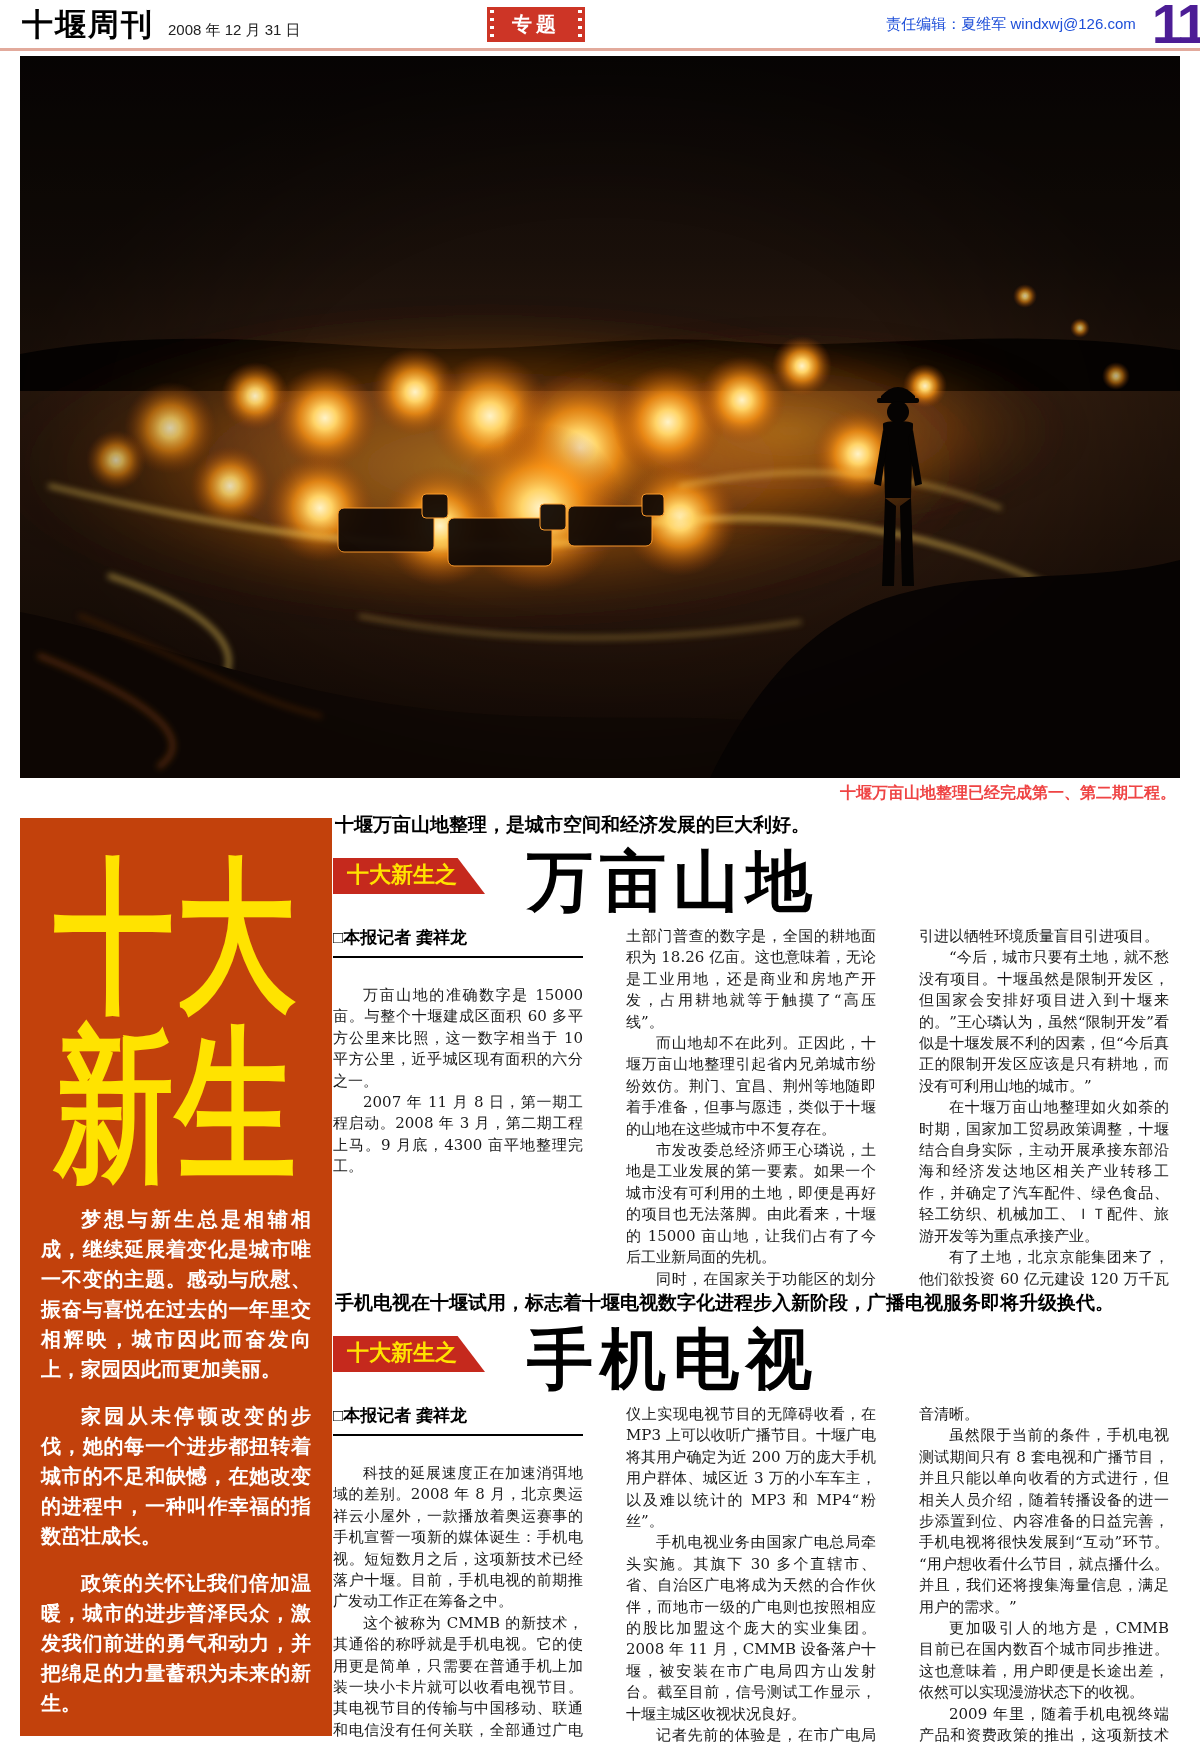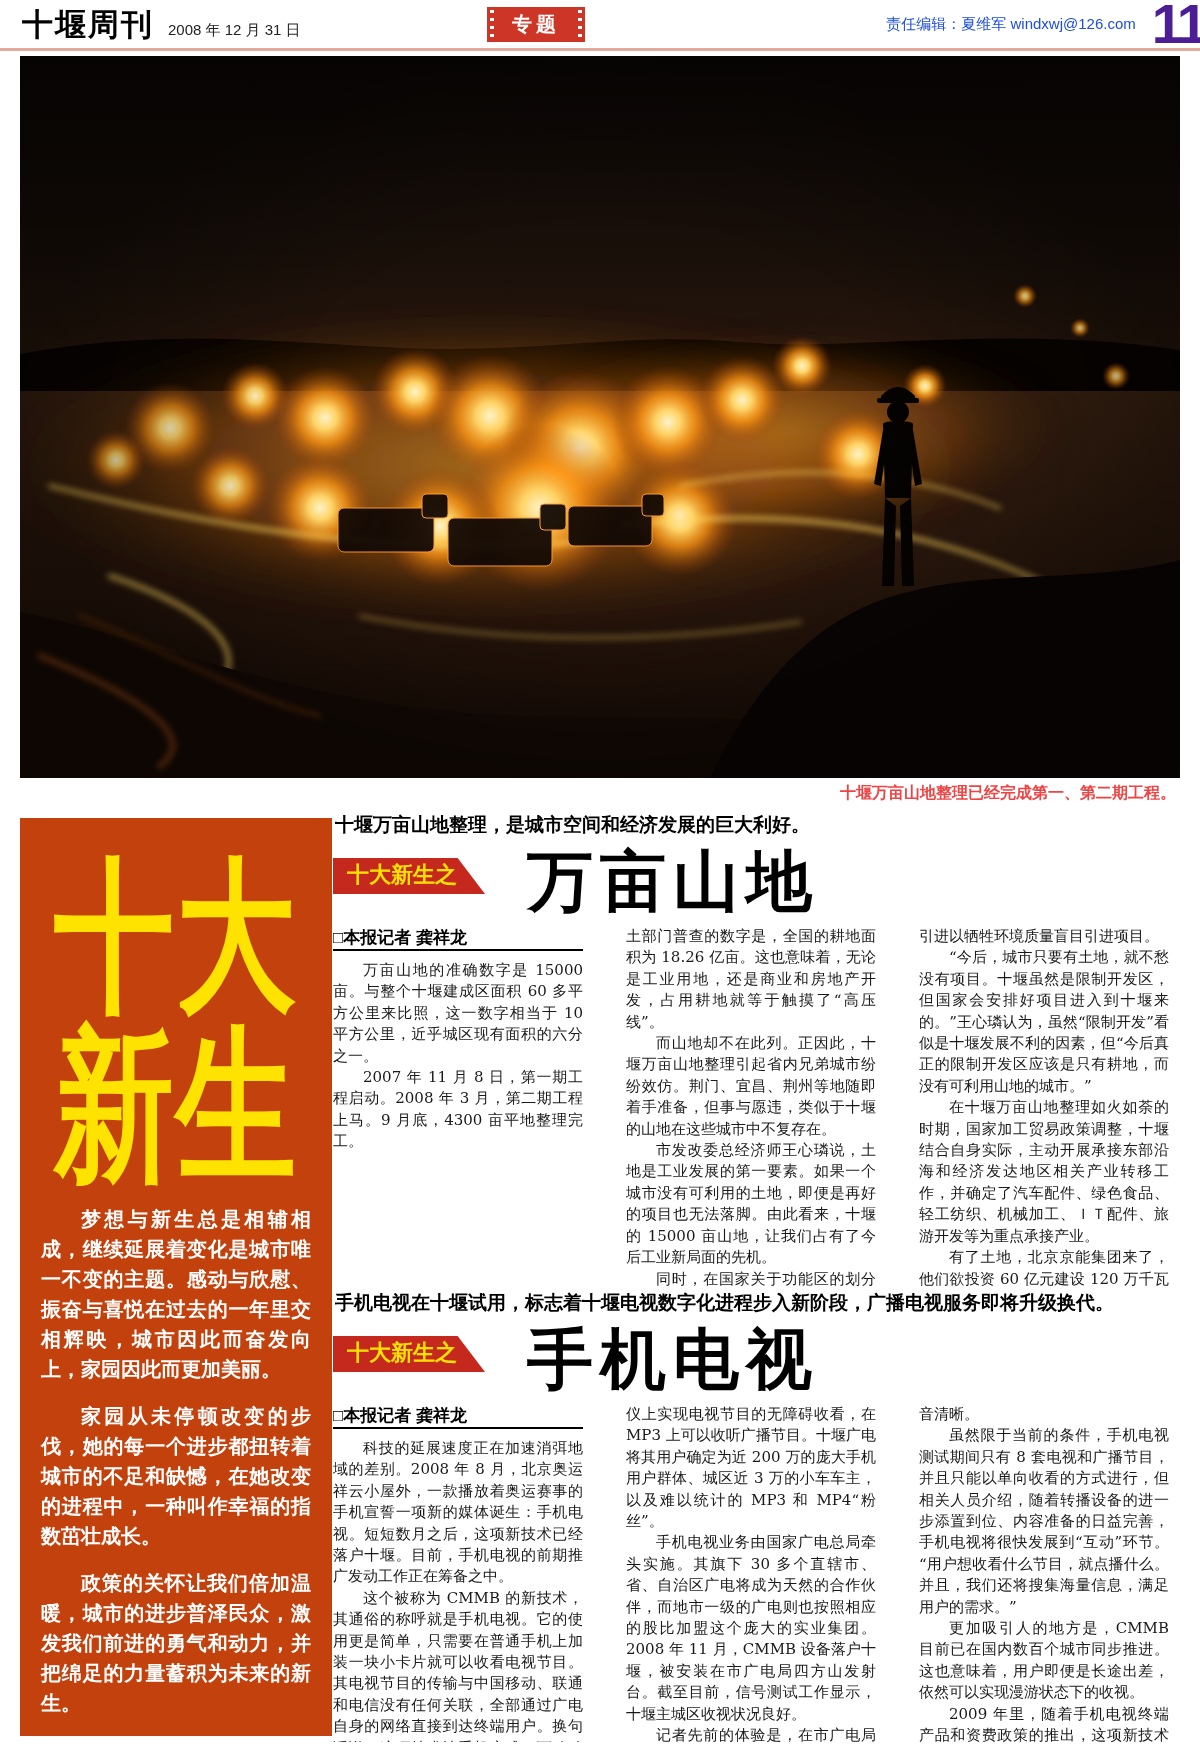--- a/index.html
+++ b/index.html
@@ -41,21 +41,21 @@
   .kicker{font-weight:bold;font-size:19px;color:#000000;margin:0 0 8px 2px;}
   .art-head{display:flex;align-items:flex-start;margin-bottom:10px;}
   .series-badge{margin-top:12px;flex:0 0 auto;width:152px;height:36px;line-height:34px;background:#c5291d;
                 color:#ffe300;font-weight:bold;font-size:22px;padding-left:14px;box-sizing:border-box;
                 clip-path:polygon(0 0,82% 0,100% 100%,0 100%);}
   .headline{font-family:"DejaVu Serif","Liberation Serif",serif;font-weight:bold;font-size:66px;
             line-height:70px;letter-spacing:7px;color:#000;margin-left:42px;}
   .cols{display:flex;gap:43px;}
   .col{width:250px;flex:0 0 auto;}
   .byline{font-weight:bold;font-size:17px;color:#000;border-bottom:2px solid #000;
-          margin-bottom:9px;}
+          padding-bottom:7px;margin-bottom:27px;}
   .col p{font-family:"DejaVu Serif","Liberation Serif",serif;font-size:15px;line-height:21.4px;
          text-align:justify;text-indent:2em;margin:0;color:#191919;}
   .col p.cont{text-indent:0;}
 </style>
 </head>
 <body>
 
 <div class="page">
 
   <div class="hdr">

